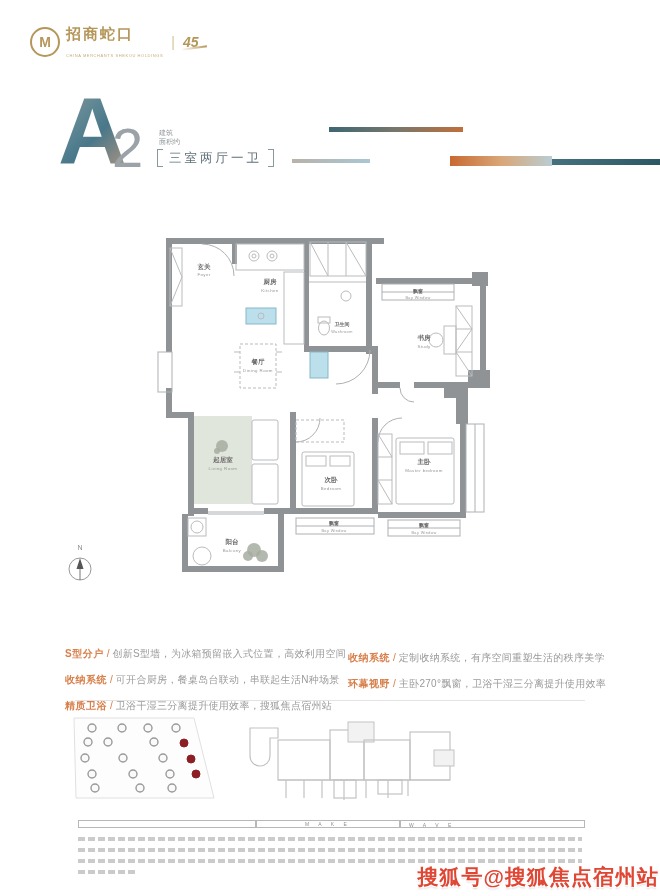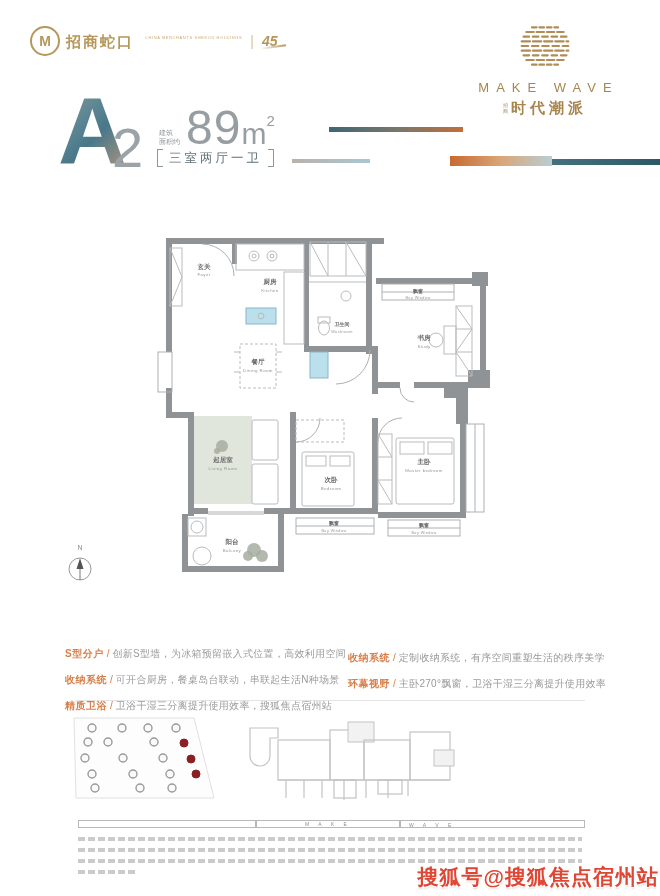--- a/index.html
+++ b/index.html
@@ -2,21 +2,21 @@
 <html><head>
 <meta charset="utf-8">
 <style>
   html,body{margin:0;padding:0;background:#ffffff;}
   body{font-family:"Liberation Sans","DejaVu Sans",sans-serif;}
   .page{position:relative;width:660px;height:896px;background:#ffffff;overflow:hidden;}
 
   
   .dev-logo{position:absolute;left:30px;top:26px;display:flex;align-items:center;gap:6px;color:#b5975a;}
   .dev-mark{width:26px;height:26px;border:2px solid #b5975a;border-radius:50%;display:flex;align-items:center;justify-content:center;font-weight:bold;font-size:14px;color:#b5975a;}
-  .dev-text{display:flex;flex-direction:row;line-height:1;gap:11px;}
+  .dev-text{display:flex;flex-direction:column;line-height:1;gap:11px;}
   .dev-name{font-size:15px;font-weight:bold;letter-spacing:2px;color:#b5975a;}
   .dev-caption{font-size:4px;letter-spacing:.6px;color:#c7ad7c;margin-top:2px;}
   .dev-divider{font-size:14px;color:#d8c49a;margin:0 2px;}
   .dev-badge{font-size:14px;font-weight:bold;font-style:italic;color:#b5975a;position:relative;}
   .dev-badge::after{content:"";position:absolute;left:-2px;bottom:1px;width:26px;height:2px;background:linear-gradient(90deg,transparent,#b5975a);transform:rotate(-8deg);}
 
   .brand{position:absolute;left:445px;top:18px;width:200px;text-align:center;color:#a8854f;}
   .brand-sphere{display:block;margin:0 auto;}
   .brand-en{font-size:13px;letter-spacing:7px;margin-top:6px;padding-left:7px;}
   .brand-cn{display:flex;align-items:center;justify-content:center;margin-top:4px;gap:3px;}
@@ -108,52 +108,26 @@
   <div class="dev-logo">
     <div class="dev-mark">M</div>
     <div class="dev-text">
       <div class="dev-name">招商蛇口</div>
       <div class="dev-caption">CHINA MERCHANTS SHEKOU HOLDINGS</div>
     </div>
     <div class="dev-divider">|</div>
     <div class="dev-badge">45</div>
   </div>
 
-  <div class="brand">
-    <svg class="brand-sphere" width="56" height="56" viewBox="0 0 60 60">
-      <g stroke="#b08d57" stroke-width="2.3" stroke-linecap="round">
-        <line x1="16" y1="10" x2="44" y2="10" stroke-dasharray="5 3"></line>
-        <line x1="10" y1="15" x2="50" y2="15" stroke-dasharray="8 3"></line>
-        <line x1="7" y1="20" x2="53" y2="20" stroke-dasharray="6 4"></line>
-        <line x1="5" y1="25" x2="55" y2="25" stroke-dasharray="9 3"></line>
-        <line x1="5" y1="30" x2="55" y2="30" stroke-dasharray="7 4"></line>
-        <line x1="5" y1="35" x2="55" y2="35" stroke-dasharray="9 3"></line>
-        <line x1="7" y1="40" x2="53" y2="40" stroke-dasharray="6 4"></line>
-        <line x1="10" y1="45" x2="50" y2="45" stroke-dasharray="8 3"></line>
-        <line x1="16" y1="50" x2="44" y2="50" stroke-dasharray="5 3"></line>
-      </g>
-    </svg>
-    <div class="brand-en">MAKE WAVE</div>
-    <div class="brand-cn">
-      <div class="brand-prefix">
-        <span>招</span>
-        <span>商</span>
-      </div>
-      <div class="brand-cn-main">时代潮派</div>
-    </div>
-  </div>
 
   <div class="unit-letter">A</div>
   <div class="unit-number">2</div>
   <div class="area-label">
     <span>建筑</span>
     <span>面积约</span>
-  </div>
-  <div class="area-value">
-    <span class="area-num">89</span><span class="area-unit">m</span><span class="area-exp">2</span>
   </div>
   <div class="spec">
     <span class="bracket l"></span>
     <span class="spec-text">三室两厅一卫</span>
     <span class="bracket r"></span>
   </div>
 
   <div class="bar bar1"></div>
   <div class="bar bar2"></div>
   <div class="bar bar3"></div>

